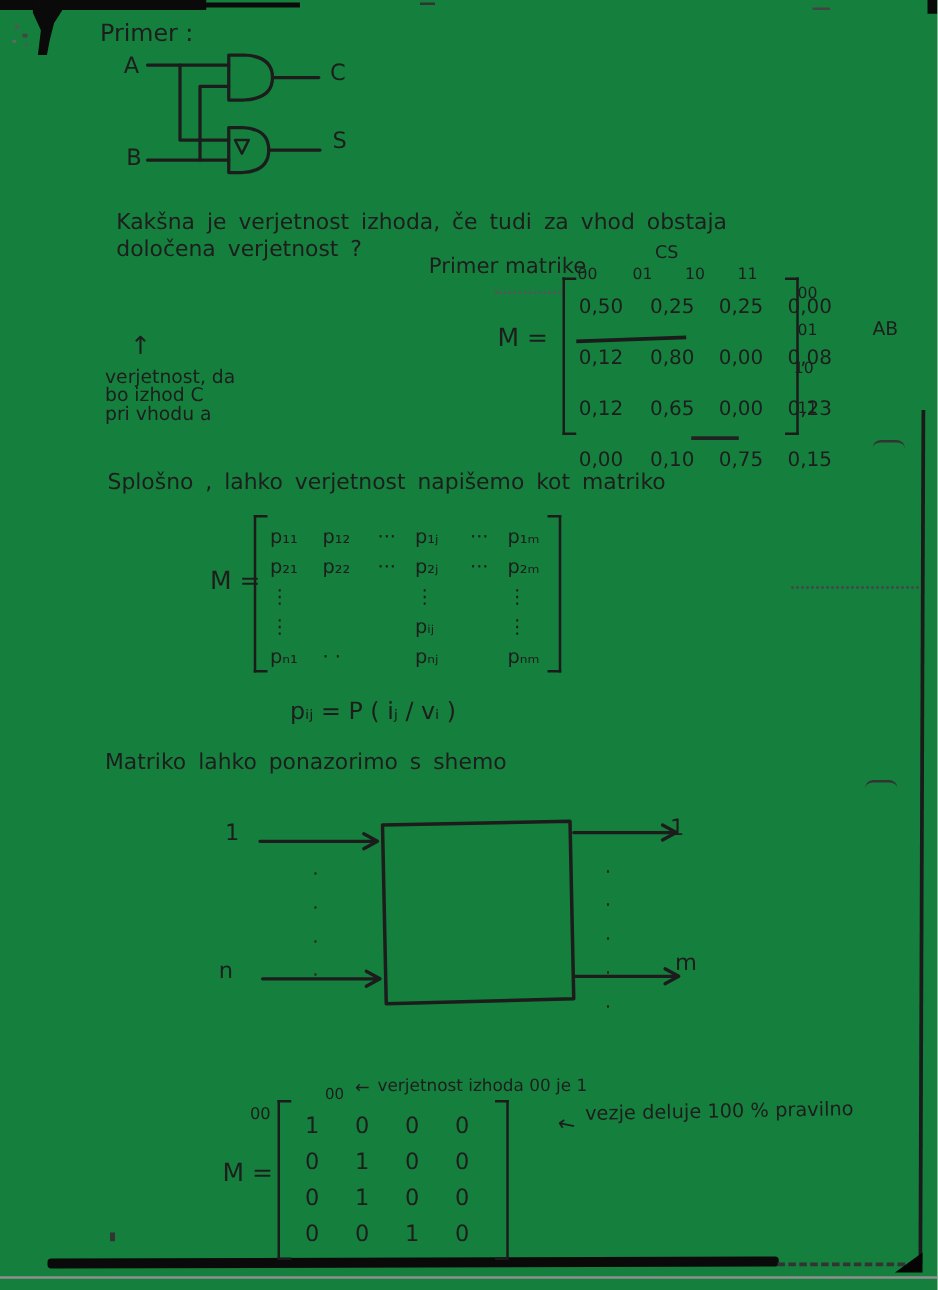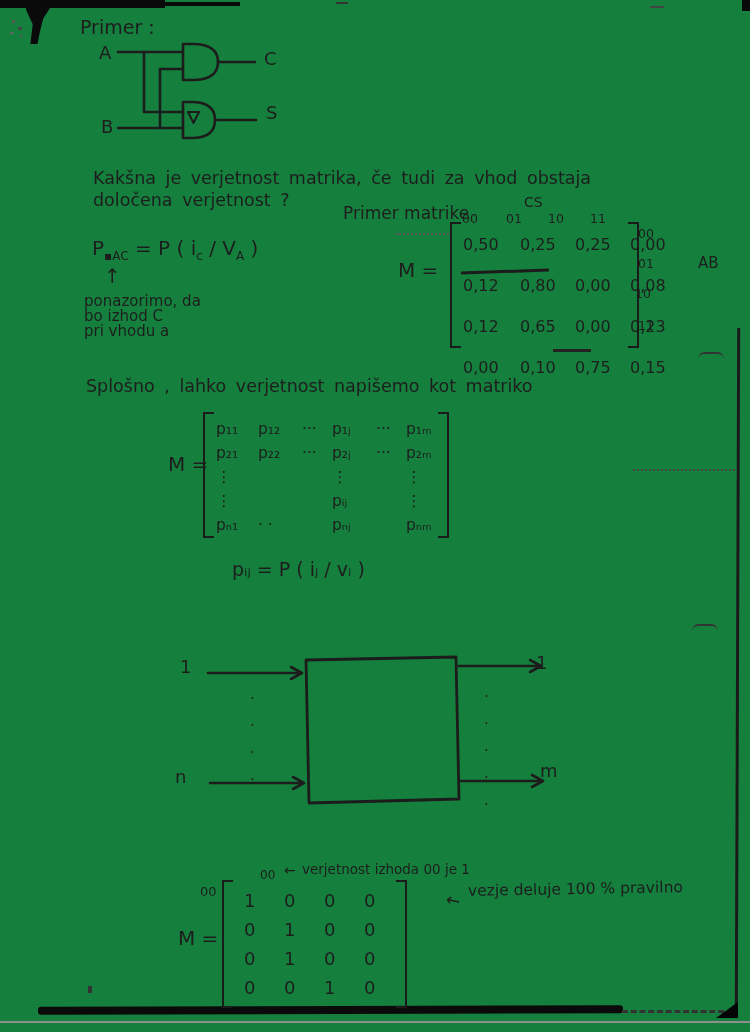--- a/index.html
+++ b/index.html
@@ -64,28 +64,25 @@
       <path class="ink-stroke" d="M95,64 V100 M95,64 H106 Q127,65 127,82 Q127,99 106,100 H95"></path>
       <path class="ink-stroke" d="M100,74 H111 L105.5,85 Z" style="stroke-width:2;"></path>
       <path class="ink-stroke" d="M127,82 H168"></path>
     </svg>
   </div>
   <div class="abs t" style="left:99px;top:42px;font-size:18px;">A</div>
   <div class="abs t" style="left:101px;top:116px;font-size:18px;">B</div>
   <div class="abs t" style="left:264px;top:48px;font-size:18px;">C</div>
   <div class="abs t" style="left:266px;top:102px;font-size:18px;">S</div>
 
-  <div class="abs t" style="left:93px;top:168px;font-size:17.5px;word-spacing:4px;">Kakšna je verjetnost  matrika, če  tudi  za vhod obstaja</div>
+  <div class="abs t" style="left:93px;top:168px;font-size:17.5px;word-spacing:4px;">Kakšna je verjetnost  izhoda, če  tudi  za vhod obstaja</div>
   <div class="abs t" style="left:93px;top:190px;font-size:17.5px;word-spacing:4px;">določena  verjetnost ?</div>
 
-  <div class="abs t" style="left:92px;top:236px;font-size:20px;">
-    <span>P</span><sub>▪AC</sub><span> = </span><span>P ( i</span><sub>c</sub><span> / V</span><sub>A</sub><span> )</span>
-  </div>
   <div class="abs t" style="left:104px;top:264px;font-size:20px;">↑</div>
-  <div class="abs t" style="left:84px;top:292px;font-size:15px;">ponazorimo, da</div>
+  <div class="abs t" style="left:84px;top:292px;font-size:15px;">verjetnost, da</div>
   <div class="abs t" style="left:84px;top:307px;font-size:15px;">bo izhod  C</div>
   <div class="abs t" style="left:84px;top:322px;font-size:15px;">pri vhodu  a</div>
 
   <div class="abs t" style="left:343px;top:203px;font-size:17px;">Primer matrike</div>
   <div class="abs t" style="left:524px;top:194px;font-size:14px;">CS</div>
   <div class="abs" style="left:396px;top:233px;width:56px;border-top:2px dotted #555;"></div>
   <div class="abs t" style="left:398px;top:258px;font-size:20px;">M =</div>
 
   <div class="abs gridm" style="left:462px;top:211px;grid-template-columns:44px 42px 42px 46px;font-size:12.5px;">
     <span>00</span>
@@ -156,20 +153,21 @@
     <span class="cell">⋮</span>
     <span class="cell">pₙ₁</span>
     <span class="cell">· ·</span>
     <span class="cell"></span>
     <span class="cell">pₙⱼ</span>
     <span class="cell"></span>
     <span class="cell">pₙₘ</span>
   </div>
   <div class="abs t" style="left:232px;top:558px;font-size:19px;">pᵢⱼ = P ( iⱼ / vᵢ )</div>
 
+  <div class="abs t" style="left:84px;top:600px;font-size:17.5px;word-spacing:4px;">Matriko  lahko  ponazorimo  s  shemo</div>
 
   <div class="abs" style="left:150px;top:648px;width:420px;height:165px;">
     <svg width="420" height="165" viewBox="0 0 420 165">
       <path class="ink-stroke" d="M156,12 L306,9 L309,151 L159,155 Z" style="stroke-width:2.8;"></path>
       <path class="ink-stroke" d="M58,25 H152 M152,25 l-11,-6 M152,25 l-11,6"></path>
       <path class="ink-stroke" d="M60,135 H154 M154,135 l-11,-6 M154,135 l-11,6"></path>
       <path class="ink-stroke" d="M309,18 H391 M391,18 l-11,-6 M391,18 l-11,6"></path>
       <path class="ink-stroke" d="M309,133 H393 M393,133 l-11,-6 M393,133 l-11,6"></path>
     </svg>
   </div>

